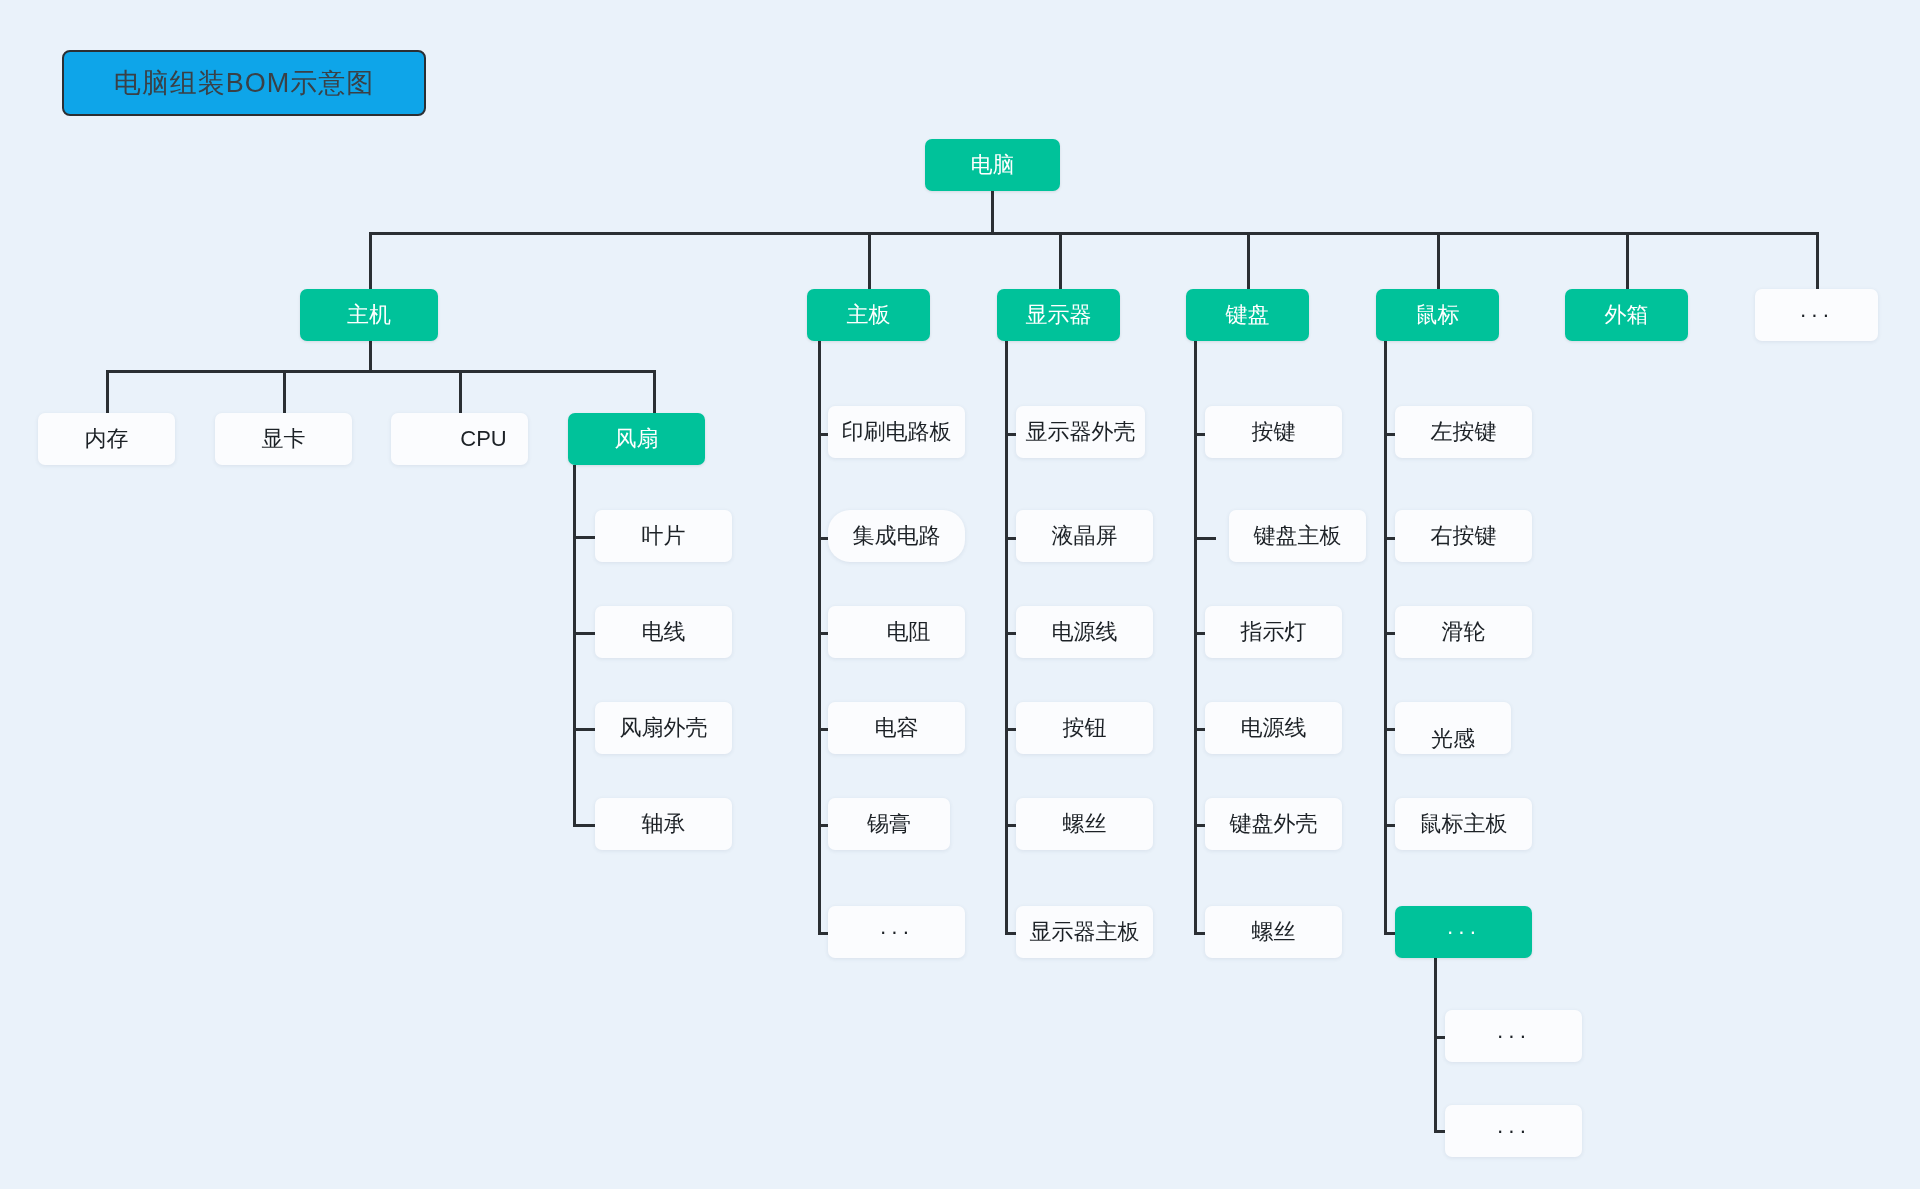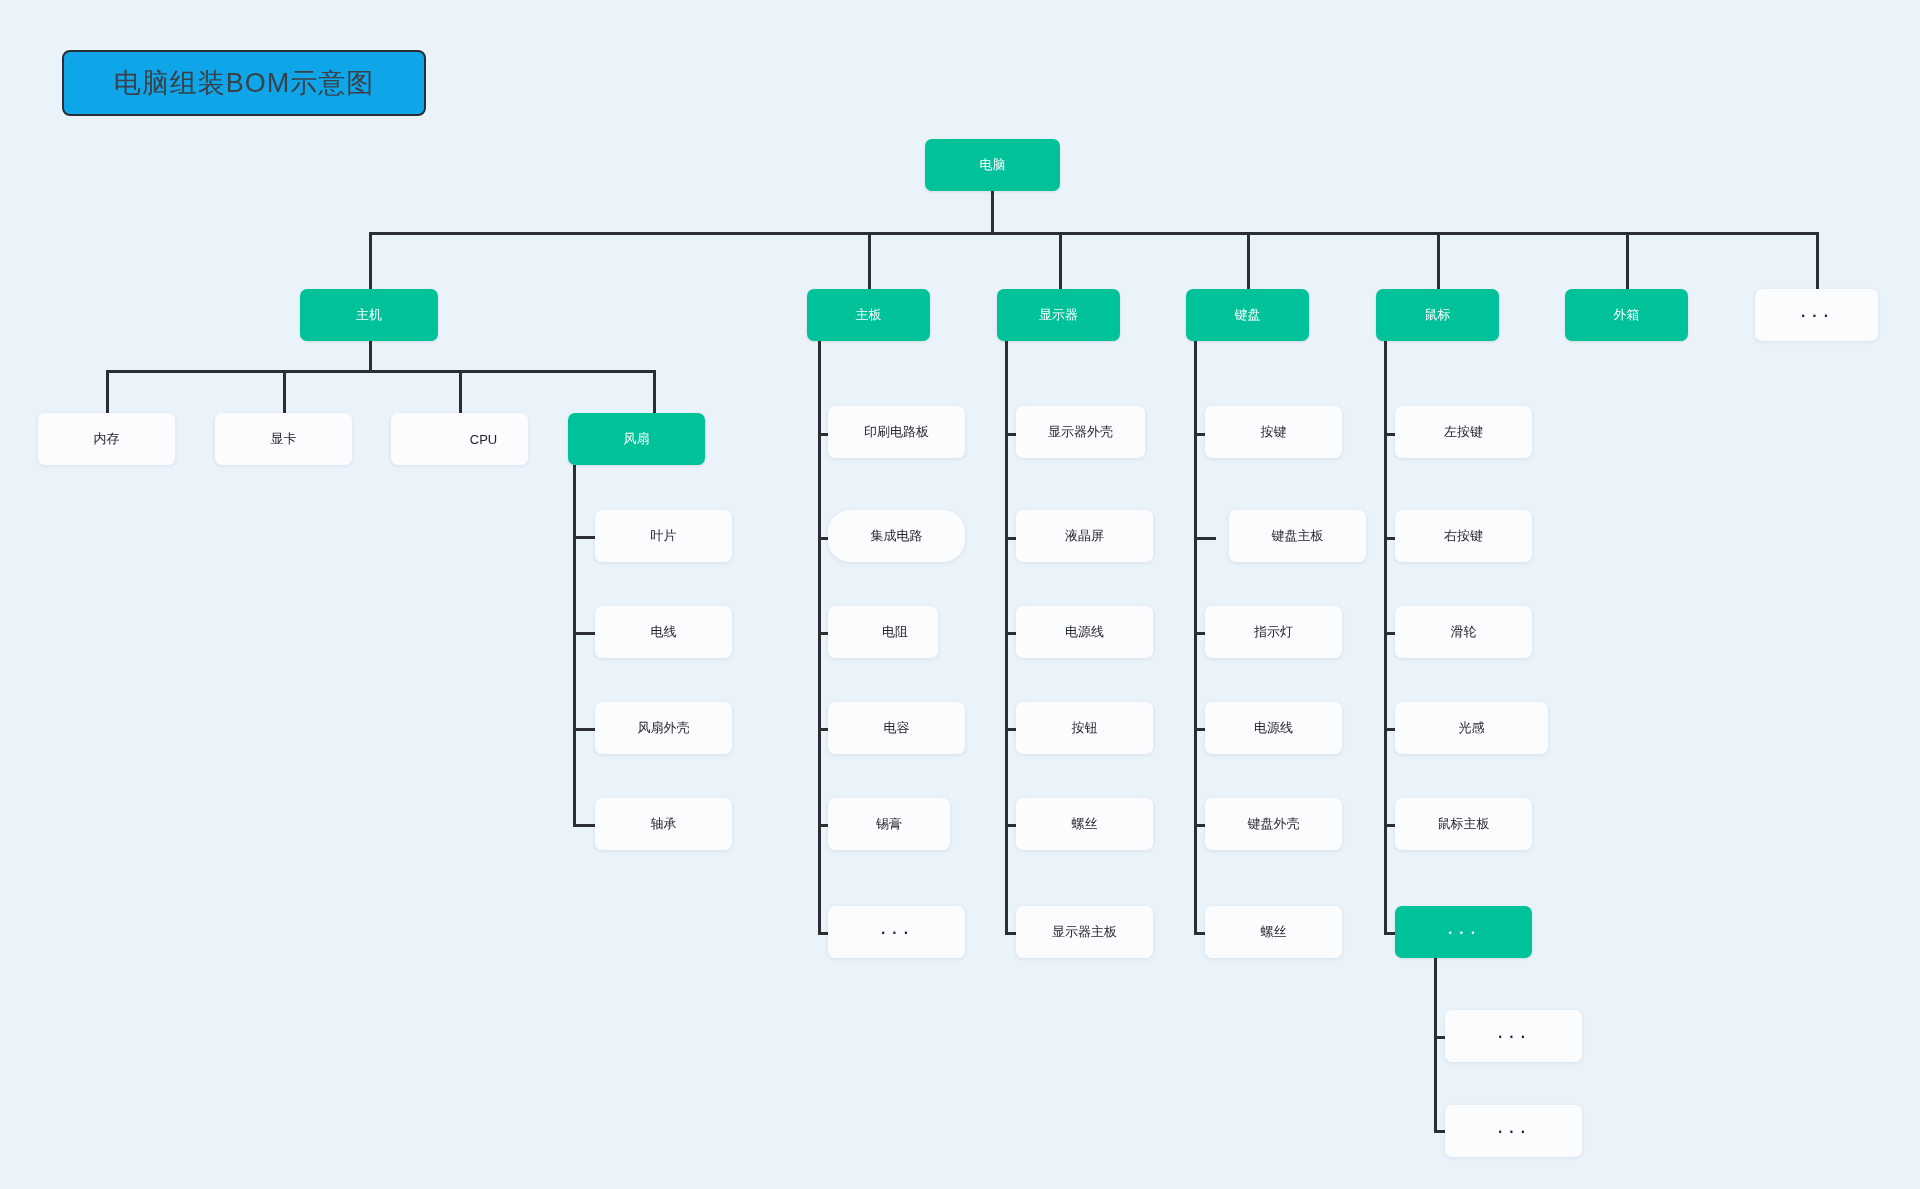--- a/index.html
+++ b/index.html
@@ -23,21 +23,21 @@
   .title-box span{
     font-size:27px;color:#3a4046;letter-spacing:1px;
   }
 
   
   .node{
     position:absolute;
     height:52px;
     border-radius:7px;
     display:flex;align-items:center;justify-content:center;
-    font-size:13px;
+    font-size:22px;
     box-sizing:border-box;
     z-index:4;
   }
   .node.green{
     background:#00c29a;
     color:#ffffff;
     box-shadow:0 1px 3px rgba(0,0,0,0.10);
   }
   .node.white{
     background:#fbfcfe;
@@ -143,21 +143,21 @@
   <div class="h-line" style="left:818px;top:728px;width:22px;"></div>
   <div class="h-line" style="left:818px;top:824px;width:22px;"></div>
   <div class="h-line" style="left:818px;top:932px;width:22px;"></div>
 
   <div class="node white" style="left:828px;top:406px;width:137px;">
     <span>印刷电路板</span>
   </div>
   <div class="node white" style="left:828px;top:510px;width:137px;border-radius:22px;">
     <span>集成电路</span>
   </div>
-  <div class="node white" style="left:828px;top:606px;width:110px;padding-left:24px;">
+  <div class="node white" style="left:828px;top:606px;width:137px;padding-left:24px;">
     <span>电阻</span>
   </div>
   <div class="node white" style="left:828px;top:702px;width:137px;">
     <span>电容</span>
   </div>
   <div class="node white" style="left:828px;top:798px;width:122px;">
     <span>锡膏</span>
   </div>
   <div class="node white dots" style="left:828px;top:906px;width:137px;">
     <span>···</span>
@@ -227,21 +227,21 @@
 
   <div class="node white" style="left:1395px;top:406px;width:137px;">
     <span>左按键</span>
   </div>
   <div class="node white" style="left:1395px;top:510px;width:137px;">
     <span>右按键</span>
   </div>
   <div class="node white" style="left:1395px;top:606px;width:137px;">
     <span>滑轮</span>
   </div>
-  <div class="node white" style="left:1395px;top:702px;width:153px;">
+  <div class="node white" style="left:1395px;top:702px;width:116px;align-items:flex-end;">
     <span>光感</span>
   </div>
   <div class="node white" style="left:1395px;top:798px;width:137px;">
     <span>鼠标主板</span>
   </div>
   <div class="node green dots" style="left:1395px;top:906px;width:137px;">
     <span>···</span>
   </div>
 
   <div class="v-line" style="left:1434px;top:958px;height:175px;"></div>

